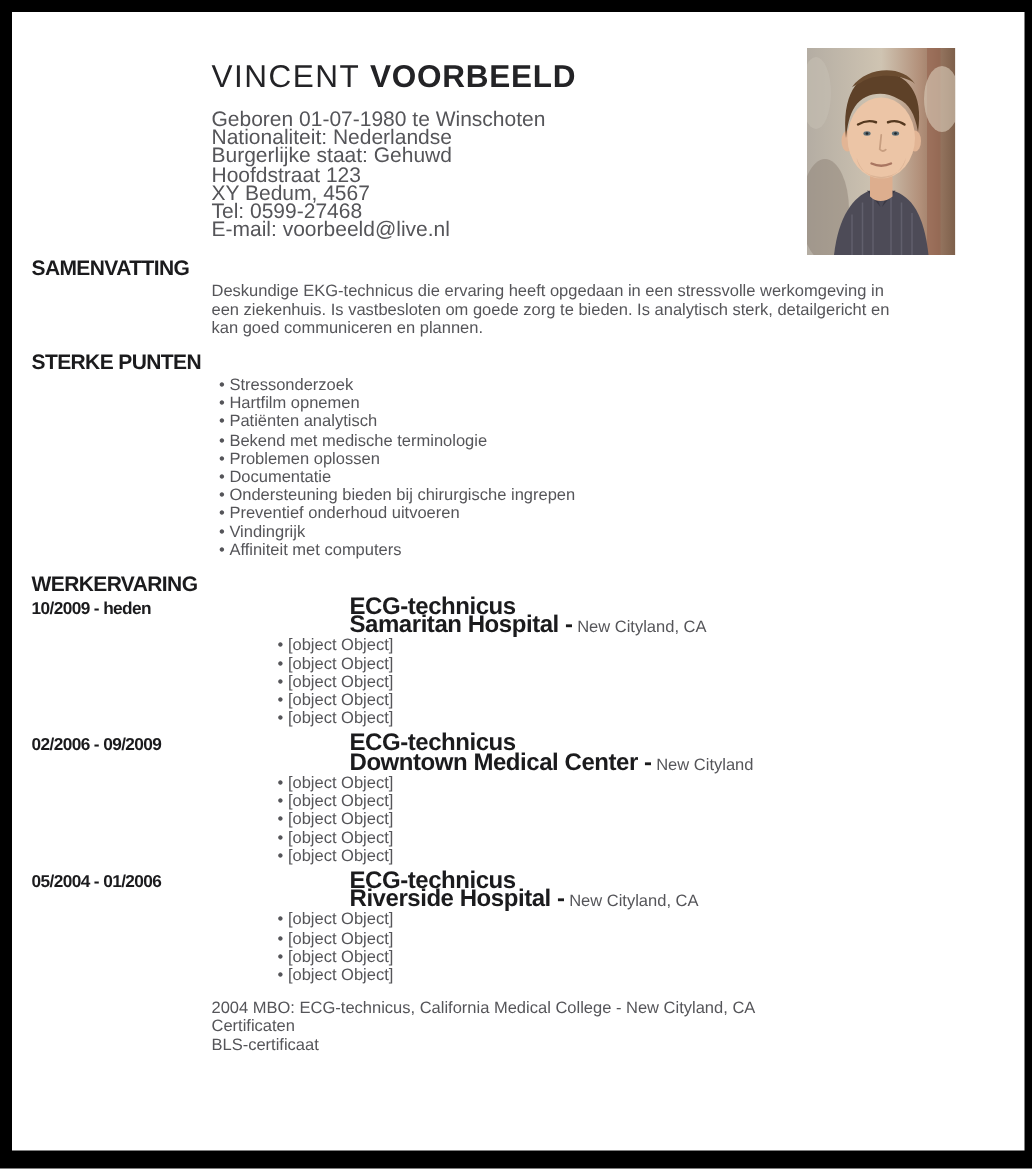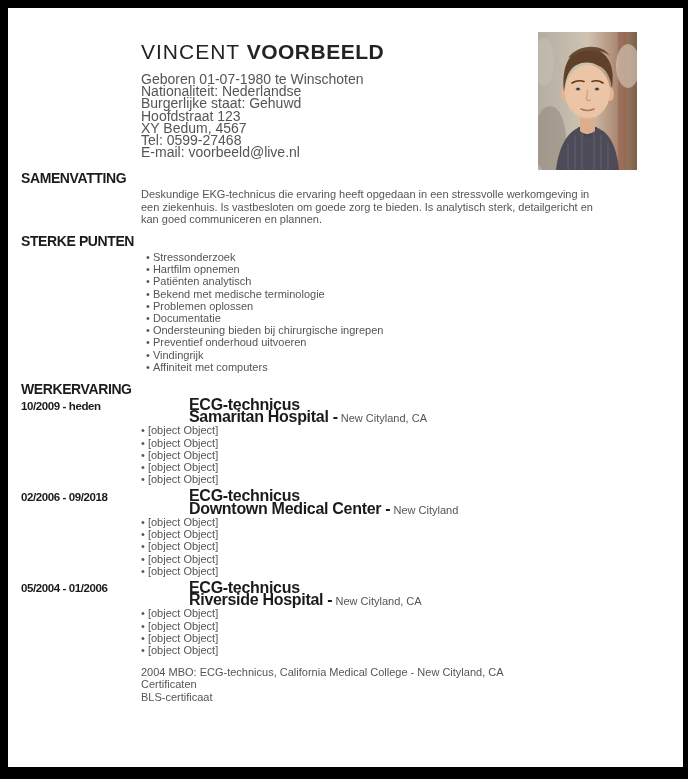--- a/index.html
+++ b/index.html
@@ -32,21 +32,21 @@
     flex:0 0 120px;width:120px;font-size:11.5px;line-height:12.2px;font-weight:700;
     color:#1b1b1d;letter-spacing:-0.4px;padding-top:0.5px;
   }
   .content{
     margin-left:120px;width:468px;max-width:468px;font-size:11px;line-height:12.2px;
     color:#555559;
   }
   .row .content{margin-left:0;}
   .bullet::before{content:"\2022\00a0";}
   .strengths .bullet{padding-left:5px;}
-  .job{margin-bottom:5px;}
+  .job{margin-bottom:5px;gap:44px;}
   .job-title,.company{
     font-weight:700;color:#1b1b1d;font-size:16px;letter-spacing:-0.3px;line-height:12.2px;margin-left:48px;
   }
   .company-line .location{color:#555559;}
 </style>
 </head>
 <body>
 
 <div class="page">
 
@@ -164,21 +164,21 @@
                 <div class="bullet">[object Object]</div>
 
                 <div class="bullet">[object Object]</div>
 
                 <div class="bullet">[object Object]</div>
               </div>
           </div>
         </div>
 
         <div class="row job">
-          <div class="label">02/2006 - 09/2018</div>
+          <div class="label">02/2006 - 09/2009</div>
           <div class="content">
             <div class="job-title">ECG-technicus</div>
             <div class="company-line"><span class="company">Downtown Medical Center -</span> <span class="location">New Cityland</span></div>
             <div>
 
                 <div class="bullet">[object Object]</div>
 
                 <div class="bullet">[object Object]</div>
 
                 <div class="bullet">[object Object]</div>

